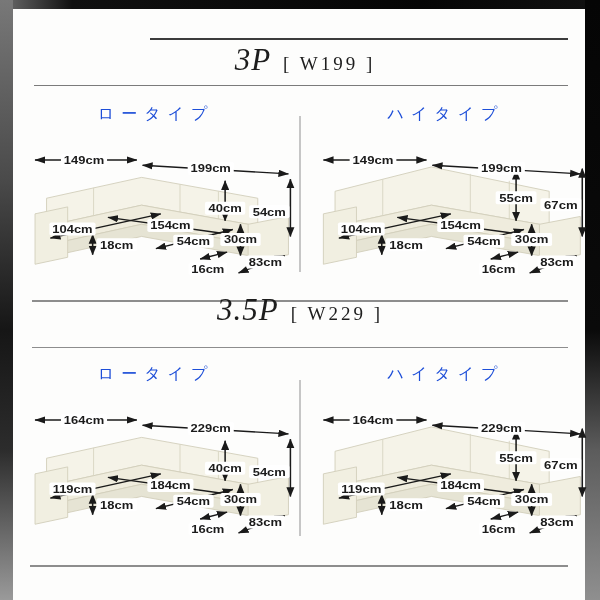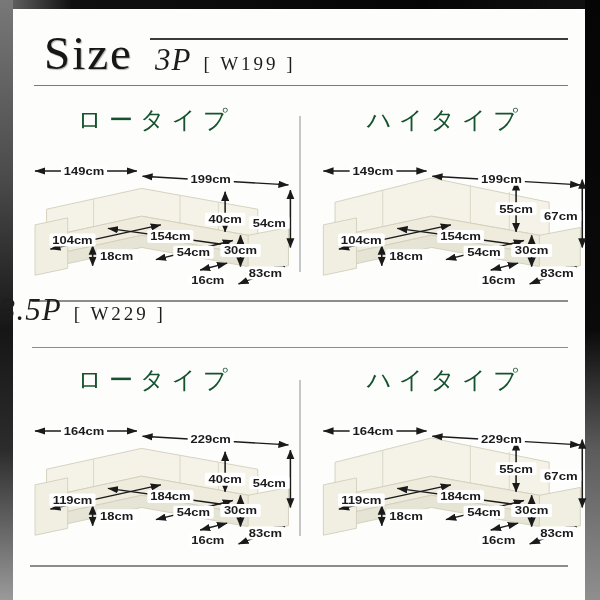--- a/index.html
+++ b/index.html
@@ -8,38 +8,38 @@
   
   .border-top{position:absolute;left:0;top:0;width:600px;height:9px;
     background:linear-gradient(90deg,#6f6f6f 0%,#101010 12%,#050505 70%,#111 100%);}
   .border-left{position:absolute;left:0;top:0;width:13px;height:600px;
     background:linear-gradient(180deg,#787878 0%,#4a4a4a 30%,#161616 55%,#2c2c2c 75%,#9a9a9a 100%);}
   .border-right{position:absolute;right:0;top:0;width:15px;height:600px;
     background:linear-gradient(180deg,#050505 0%,#0a0a0a 55%,#5c5c5c 75%,#8f8f8f 100%);}
   
   .size-title{position:absolute;left:44px;top:26px;font-family:"Liberation Serif",serif;
     font-size:47px;color:#161616;letter-spacing:2px;text-shadow:1px 1px 1px rgba(0,0,0,.3);}
-  .sec-head{position:absolute;text-align:left;color:#1d1d1d;font-family:"Liberation Serif",serif;white-space:nowrap;}
+  .sec-head{position:absolute;text-align:center;color:#1d1d1d;font-family:"Liberation Serif",serif;white-space:nowrap;}
   .sec-head .p-num{font-style:italic;font-size:31px;letter-spacing:1px;}
   .sec-head .p-w{font-size:19px;letter-spacing:3px;margin-left:8px;}
   .sec1-head{left:155px;top:42px;width:300px;}
   .sec2-head{left:0;top:292px;width:600px;}
   .rule{position:absolute;}
   .ruleA{left:150px;top:38px;width:418px;height:2px;background:#3c3c3c;}
   .ruleB{left:34px;top:85px;width:534px;height:1px;background:#7b7b7b;}
   .ruleC{left:32px;top:300px;width:536px;height:2px;background:#8d8d8d;}
   .ruleD{left:32px;top:347px;width:536px;height:1px;background:#8d8d8d;}
   .ruleE{left:30px;top:565px;width:538px;height:2px;background:#8d8d8d;}
   .vdiv{position:absolute;width:1.5px;background:#c6c6c6;}
   .vdiv1{left:299px;top:116px;height:156px;}
   .vdiv2{left:299px;top:380px;height:156px;}
   
   .panel{position:absolute;width:288px;}
   .panel h3{margin:0 0 2px 0;text-align:center;font-family:"Liberation Serif",serif;
-    font-weight:500;font-size:24px;color:#14532d;letter-spacing:7px;}
+    font-weight:500;font-size:16px;color:#1d4ed8;letter-spacing:7px;}
   .panel svg{display:block;width:100%;height:152px;}
   .p1{left:12px;top:104px;}  .p2{left:300px;top:104px;width:292px;}
   .p3{left:12px;top:364px;}  .p4{left:300px;top:364px;width:292px;}
   .dimtxt{font-family:"Liberation Sans",sans-serif;font-size:13.5px;font-weight:600;fill:#1b1b1b;}
 </style>
 </head>
 <body>
 
 <svg width="0" height="0" style="position:absolute" aria-hidden="true">
   <defs>
@@ -121,21 +121,20 @@
       </g>
     </g>
   </defs>
 </svg>
 
 <div class="stage">
   <div class="border-top"></div>
   <div class="border-left"></div>
   <div class="border-right"></div>
 
-  <div class="size-title">Size</div>
 
   <div class="rule ruleA"></div>
   <div class="sec-head sec1-head">
     <span class="p-num">3P</span>
     <span class="p-w">[ W199 ]</span>
   </div>
   <div class="rule ruleB"></div>
 
   <div class="panel p1">
     <h3>ロータイプ</h3>

